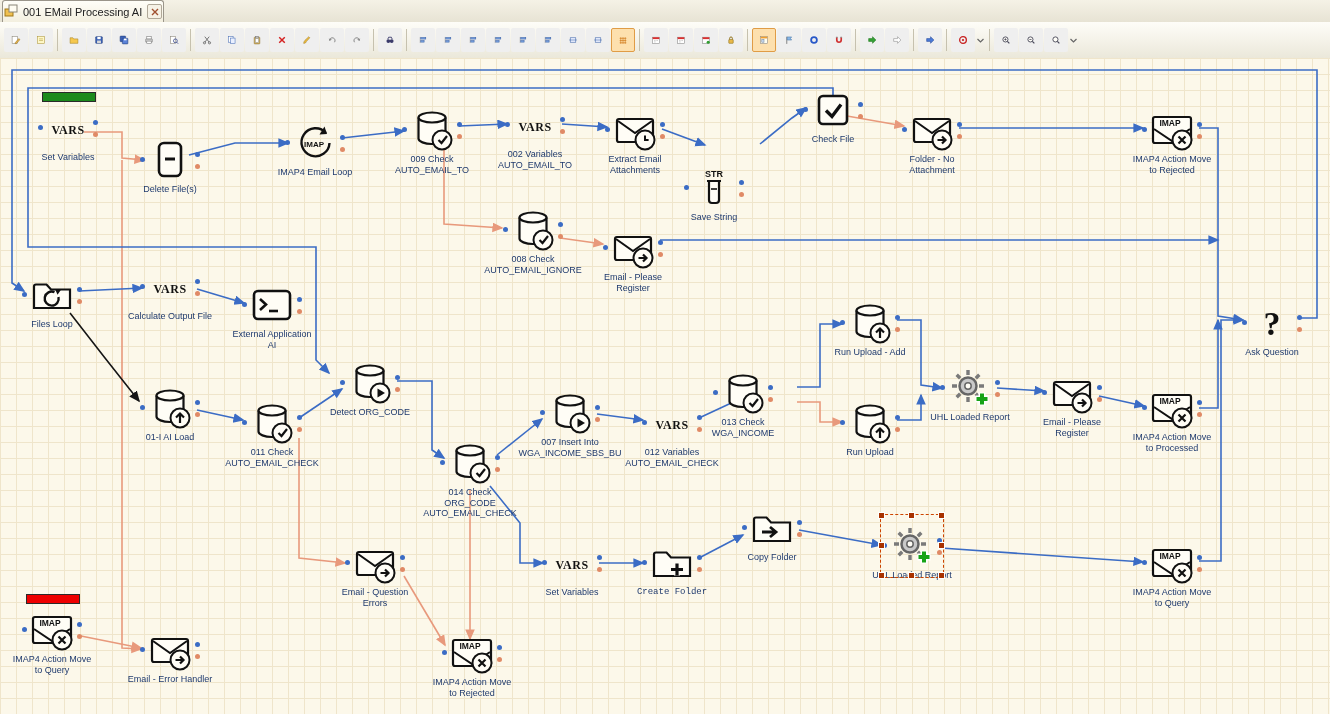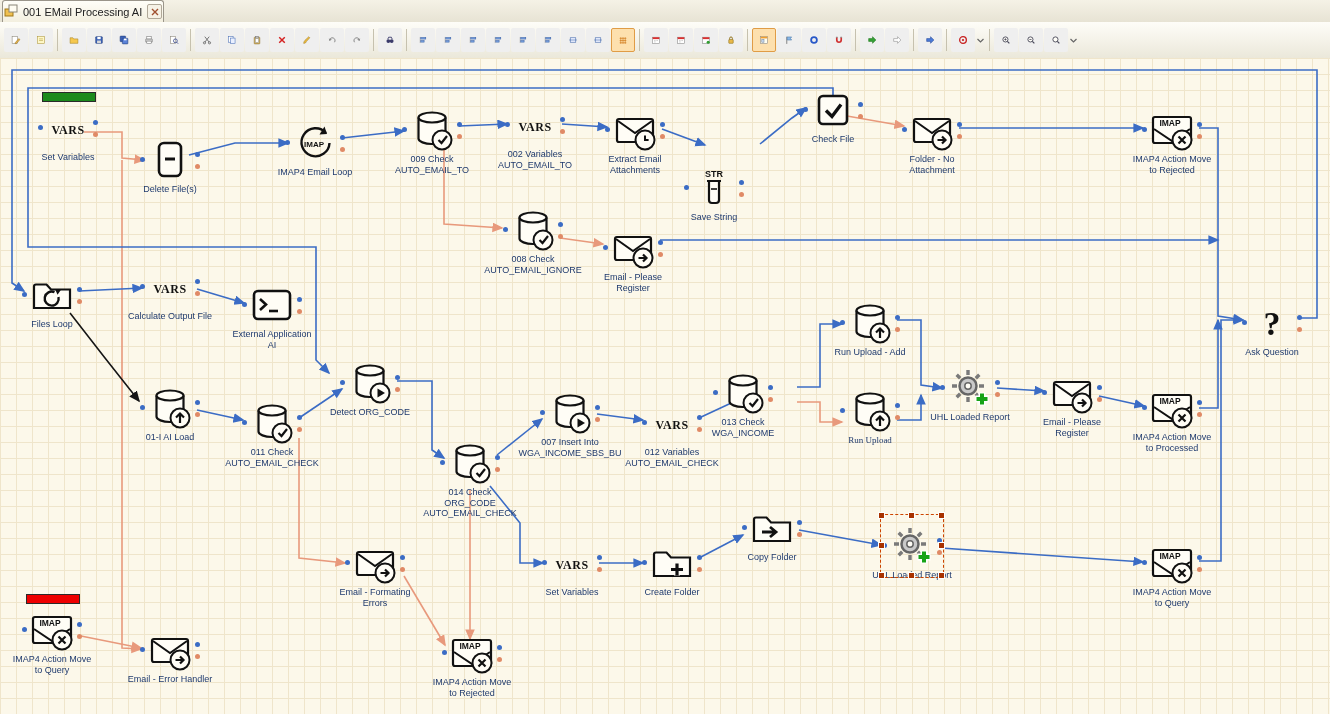--- a/index.html
+++ b/index.html
@@ -694,21 +694,21 @@
             <circle cx="32" cy="32" r="9.5" fill="#fffdf6" stroke="#111" stroke-width="2"></circle>
             <path d="M28.5 32l3 3 5.5-7" fill="none" stroke="#111" stroke-width="2.2"></path>
           </svg>
           <span class="port p-l"></span>
           <span class="port p-r"></span>
           <span class="port p-rs"></span>
         </div>
         <div class="nlabel">013 Check
 WGA_INCOME</div>
       </div>
-      <div class="node" style="left: 810px; top: 331px; font-family: Liberation Serif, serif;">
+      <div class="node" style="left: 810px; top: 343px;">
         <div class="nicon">
           <svg width="44" height="44" viewBox="0 0 44 44">
             <path d="M8.5 9.5v21c0 3 6 5.5 13.5 5.5s13.5-2.5 13.5-5.5v-21" fill="#fffdf6" stroke="#111" stroke-width="2.2"></path>
 <ellipse cx="22" cy="9.5" rx="13.5" ry="5" fill="#fffdf6" stroke="#111" stroke-width="2.2"></ellipse>
             <circle cx="32" cy="32" r="9.5" fill="#fffdf6" stroke="#111" stroke-width="2"></circle>
             <path d="M32 37v-9m-4 3.5 4-4 4 4" fill="none" stroke="#111" stroke-width="2.2"></path>
           </svg>
           <span class="port p-l"></span>
           <span class="port p-r"></span>
           <span class="port p-rs"></span>
@@ -783,21 +783,21 @@
         <div class="nicon">
           <svg width="44" height="44" viewBox="0 0 44 44">
             <text x="22" y="27.5" font-size="12" font-weight="bold" letter-spacing="0.5" text-anchor="middle" fill="#111" font-family="Liberation Serif,serif">VARS</text>
           </svg>
           <span class="port p-l"></span>
           <span class="port p-r"></span>
           <span class="port p-rs"></span>
         </div>
         <div class="nlabel">Set Variables</div>
       </div>
-      <div class="node" style="left: 612px; top: 483px;">
+      <div class="node" style="left: 612px; top: 483px; font-family: Liberation Mono, monospace;">
         <div class="nicon">
           <svg width="44" height="44" viewBox="0 0 44 44">
             <path d="M4 13.5V35h36V16.5H21l-4.5-5H6a2 2 0 0 0-2 2z" fill="#fffdf6" stroke="#111" stroke-width="2.2"></path>
             <path d="M27 22.5v12M21 28.5h12" stroke="#fffdf6" stroke-width="6"></path>
             <path d="M27 22.5v12M21 28.5h12" stroke="#111" stroke-width="3.2"></path>
           </svg>
           <span class="port p-l"></span>
           <span class="port p-r"></span>
           <span class="port p-rs"></span>
         </div>
@@ -863,21 +863,21 @@
           <svg width="44" height="44" viewBox="0 0 44 44">
             <rect x="4" y="11" width="36" height="23" rx="2" fill="#fffdf6" stroke="#111" stroke-width="2.2"></rect>
 <path d="M5 13l17 12 17-12" fill="none" stroke="#111" stroke-width="2"></path>
             <circle cx="32" cy="32" r="9.5" fill="#fffdf6" stroke="#111" stroke-width="2"></circle>
             <path d="M27.5 32h8m-3.5-3.5 3.5 3.5-3.5 3.5" fill="none" stroke="#111" stroke-width="2.2"></path>
           </svg>
           <span class="port p-l"></span>
           <span class="port p-r"></span>
           <span class="port p-rs"></span>
         </div>
-        <div class="nlabel">Email - Formating
+        <div class="nlabel">Email - Question
 Errors</div>
       </div>
       <div class="node" style="left: -8px; top: 550px;">
         <div class="nbar red"></div>
         <div class="nicon">
           <svg width="44" height="44" viewBox="0 0 44 44">
             <rect x="3" y="9" width="38" height="26" rx="2" fill="#fffdf6" stroke="#111" stroke-width="2.2"></rect>
             <text x="20" y="18" font-size="8.5" font-weight="bold" text-anchor="middle" fill="#111" font-family="Liberation Sans,sans-serif">IMAP</text>
             <path d="M4 21l18 12 18-12" fill="none" stroke="#111" stroke-width="2"></path>
             <circle cx="32" cy="32" r="9.5" fill="#fffdf6" stroke="#111" stroke-width="2"></circle>

